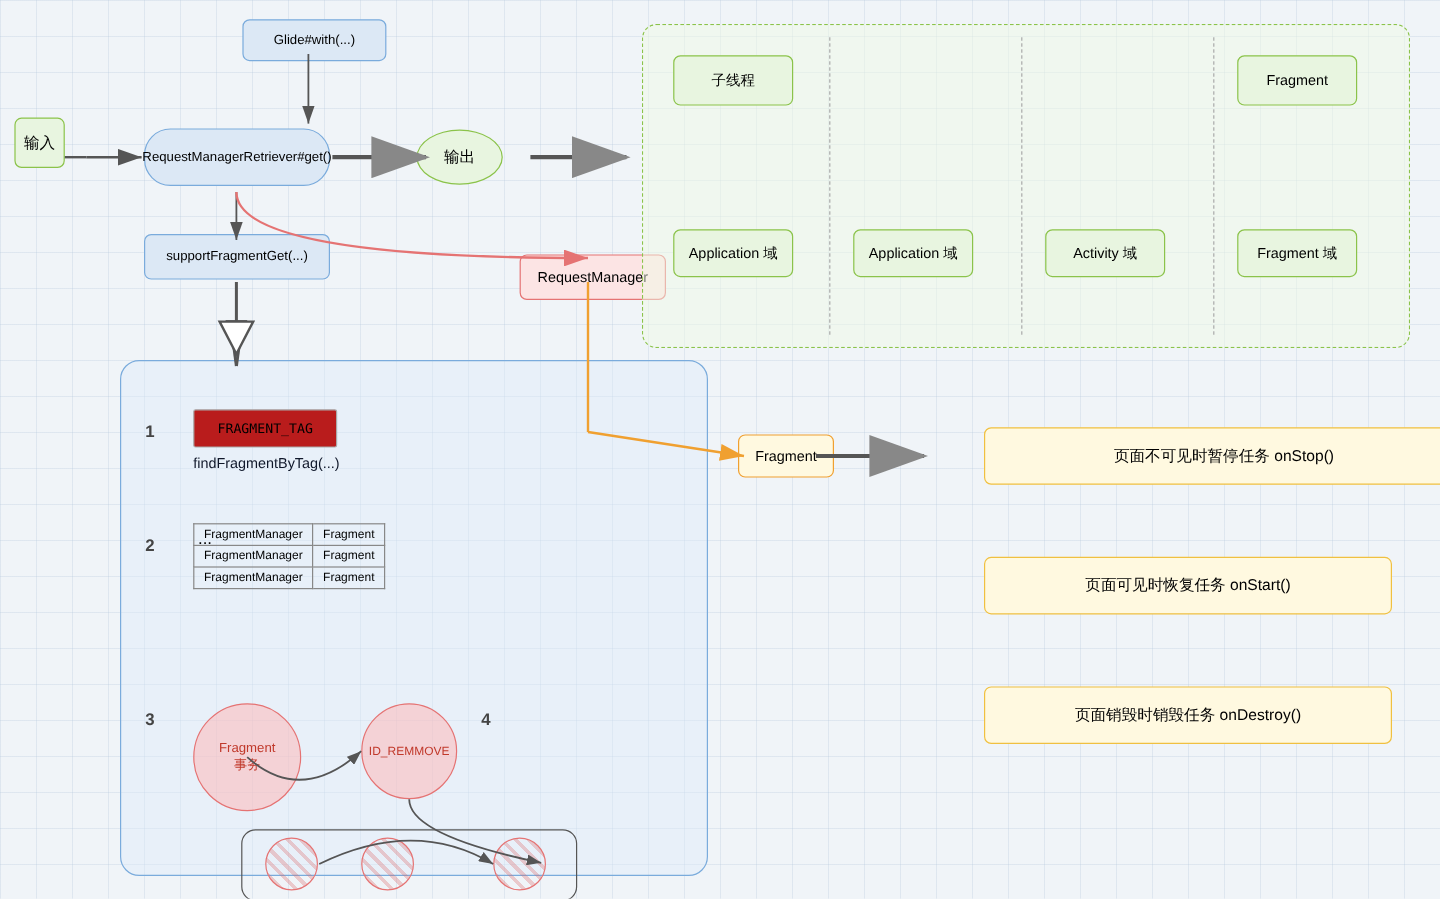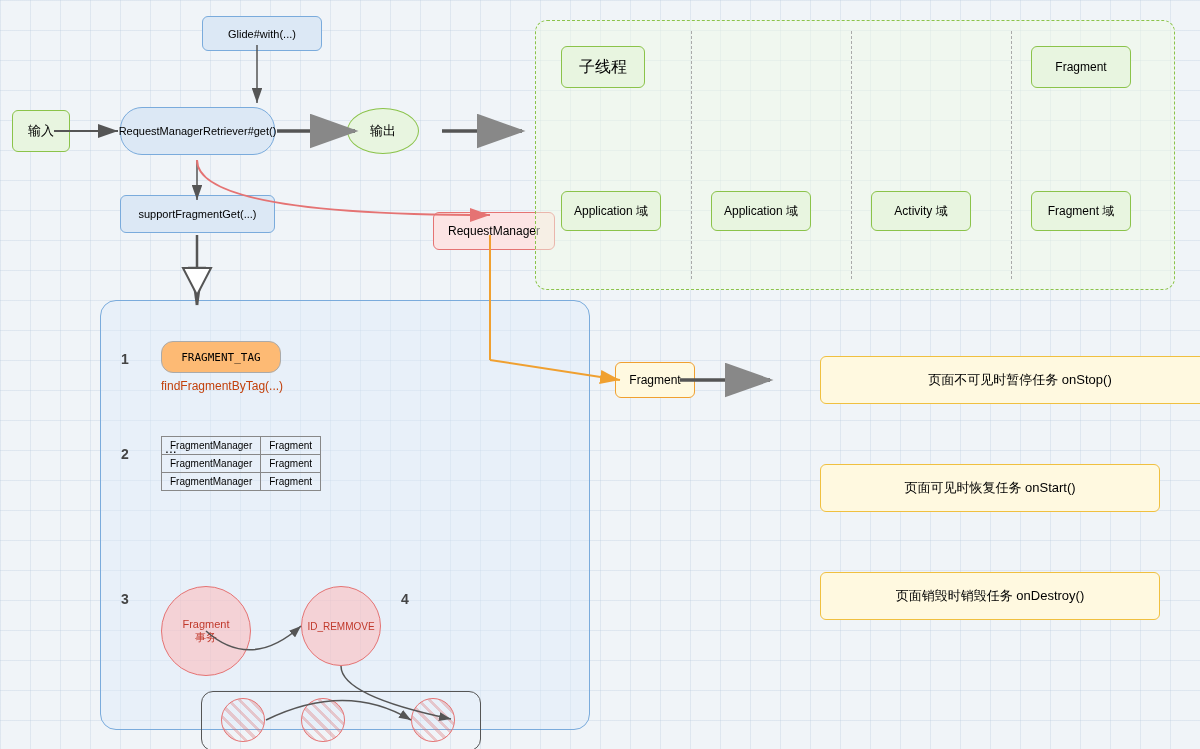--- a/index.html
+++ b/index.html
@@ -58,23 +58,23 @@
       border-radius: 6px;
     }
 
     .box-yellow {
       background: #fff9e0;
       border: 1.5px solid #f0c040;
       border-radius: 6px;
     }
 
     .box-gray {
-      background: #fdba74;
+      background: #b91c1c;
       border: 1.5px solid #aaaaaa;
-      border-radius: 12px;
+      border-radius: 2px;
     }
 
     
     .outer-green {
       position: absolute;
       border: 1.5px dashed #8bc34a;
       border-radius: 12px;
       background: rgba(240,250,230,0.5);
     }
 
@@ -195,21 +195,21 @@
 
     <line x1="490" y1="235" x2="490" y2="360" stroke="#f0a030" stroke-width="2"></line>
     <line x1="490" y1="360" x2="620" y2="380" stroke="#f0a030" stroke-width="2" marker-end="url(#arrowhead-orange)"></line>
 
     <line x1="680" y1="380" x2="770" y2="380" stroke="#555" stroke-width="3.5" marker-end="url(#arrowhead-gray)"></line>
 
     <path d="M 197 160 Q 197 215 490 215" stroke="#e57373" stroke-width="2" fill="none" marker-end="url(#arrowhead-red)"></path>
 
   </svg>
 
-  <div class="box box-green" style="left:12px; top:110px; width:58px; height:42px; font-size:13px;">
+  <div class="box box-green" style="left:12px; top:98px; width:42px; height:42px; font-size:13px;">
     <span>输入</span>
   </div>
 
   <div class="box box-blue" style="left:202px; top:16px; width:120px; height:35px; font-size:11px;">
     <span>Glide#with(...)</span>
   </div>
 
   <div class="box box-blue" style="left:120px; top:107px; width:155px; height:48px; font-size:11px;border-radius:22px;">
     <span>RequestManagerRetriever#get()</span>
   </div>
@@ -225,21 +225,21 @@
   <div class="box box-blue" style="left:120px; top:195px; width:155px; height:38px; font-size:11px;">
     <span>supportFragmentGet(...)</span>
   </div>
 
   <div class="box box-yellow" style="left:615px; top:362px; width:80px; height:36px; border:1.5px solid #f0a030; font-size:12px;">
     <span>Fragment</span>
   </div>
 
   <div class="outer-green" style="left:535px; top:20px; width:640px; height:270px;">
 
-    <div class="box box-green" style="left:25px; top:25px; width:84px; height:42px; font-size:16px;">
+    <div class="box box-green" style="left:25px; top:25px; width:100px; height:42px; font-size:12px;">
       <span>子线程</span>
     </div>
     <div class="box box-green" style="left:495px; top:25px; width:100px; height:42px; font-size:12px;">
       <span>Fragment</span>
     </div>
 
     <div style="position:absolute;left:155px;top:10px;bottom:10px;border-left:1.5px dashed #aaa;"></div>
     <div style="position:absolute;left:315px;top:10px;bottom:10px;border-left:1.5px dashed #aaa;"></div>
     <div style="position:absolute;left:475px;top:10px;bottom:10px;border-left:1.5px dashed #aaa;"></div>
 
@@ -258,21 +258,21 @@
   </div>
 
   <div class="outer-blue" style="left:100px; top:300px; width:490px; height:430px;">
 
     <div class="num-label" style="left:20px; top:50px;">1</div>
 
     <div class="box box-gray" style="left:60px; top:40px; width:120px; height:32px; font-size:11px; font-family:monospace;">
       <span>FRAGMENT_TAG</span>
     </div>
 
-    <div style="position:absolute;left:60px;top:78px;font-size:12px;color:#c2410c;">
+    <div style="position:absolute;left:60px;top:78px;font-size:12px;color:#0f172a;">
       <span>findFragmentByTag(...)</span>
     </div>
 
     <div class="num-label" style="left:20px; top:145px;">2</div>
 
     <div style="position:absolute;left:60px;top:135px;">
       <table class="inner-table">
         <tbody>
             <tr>
           <td>FragmentManager</td>

